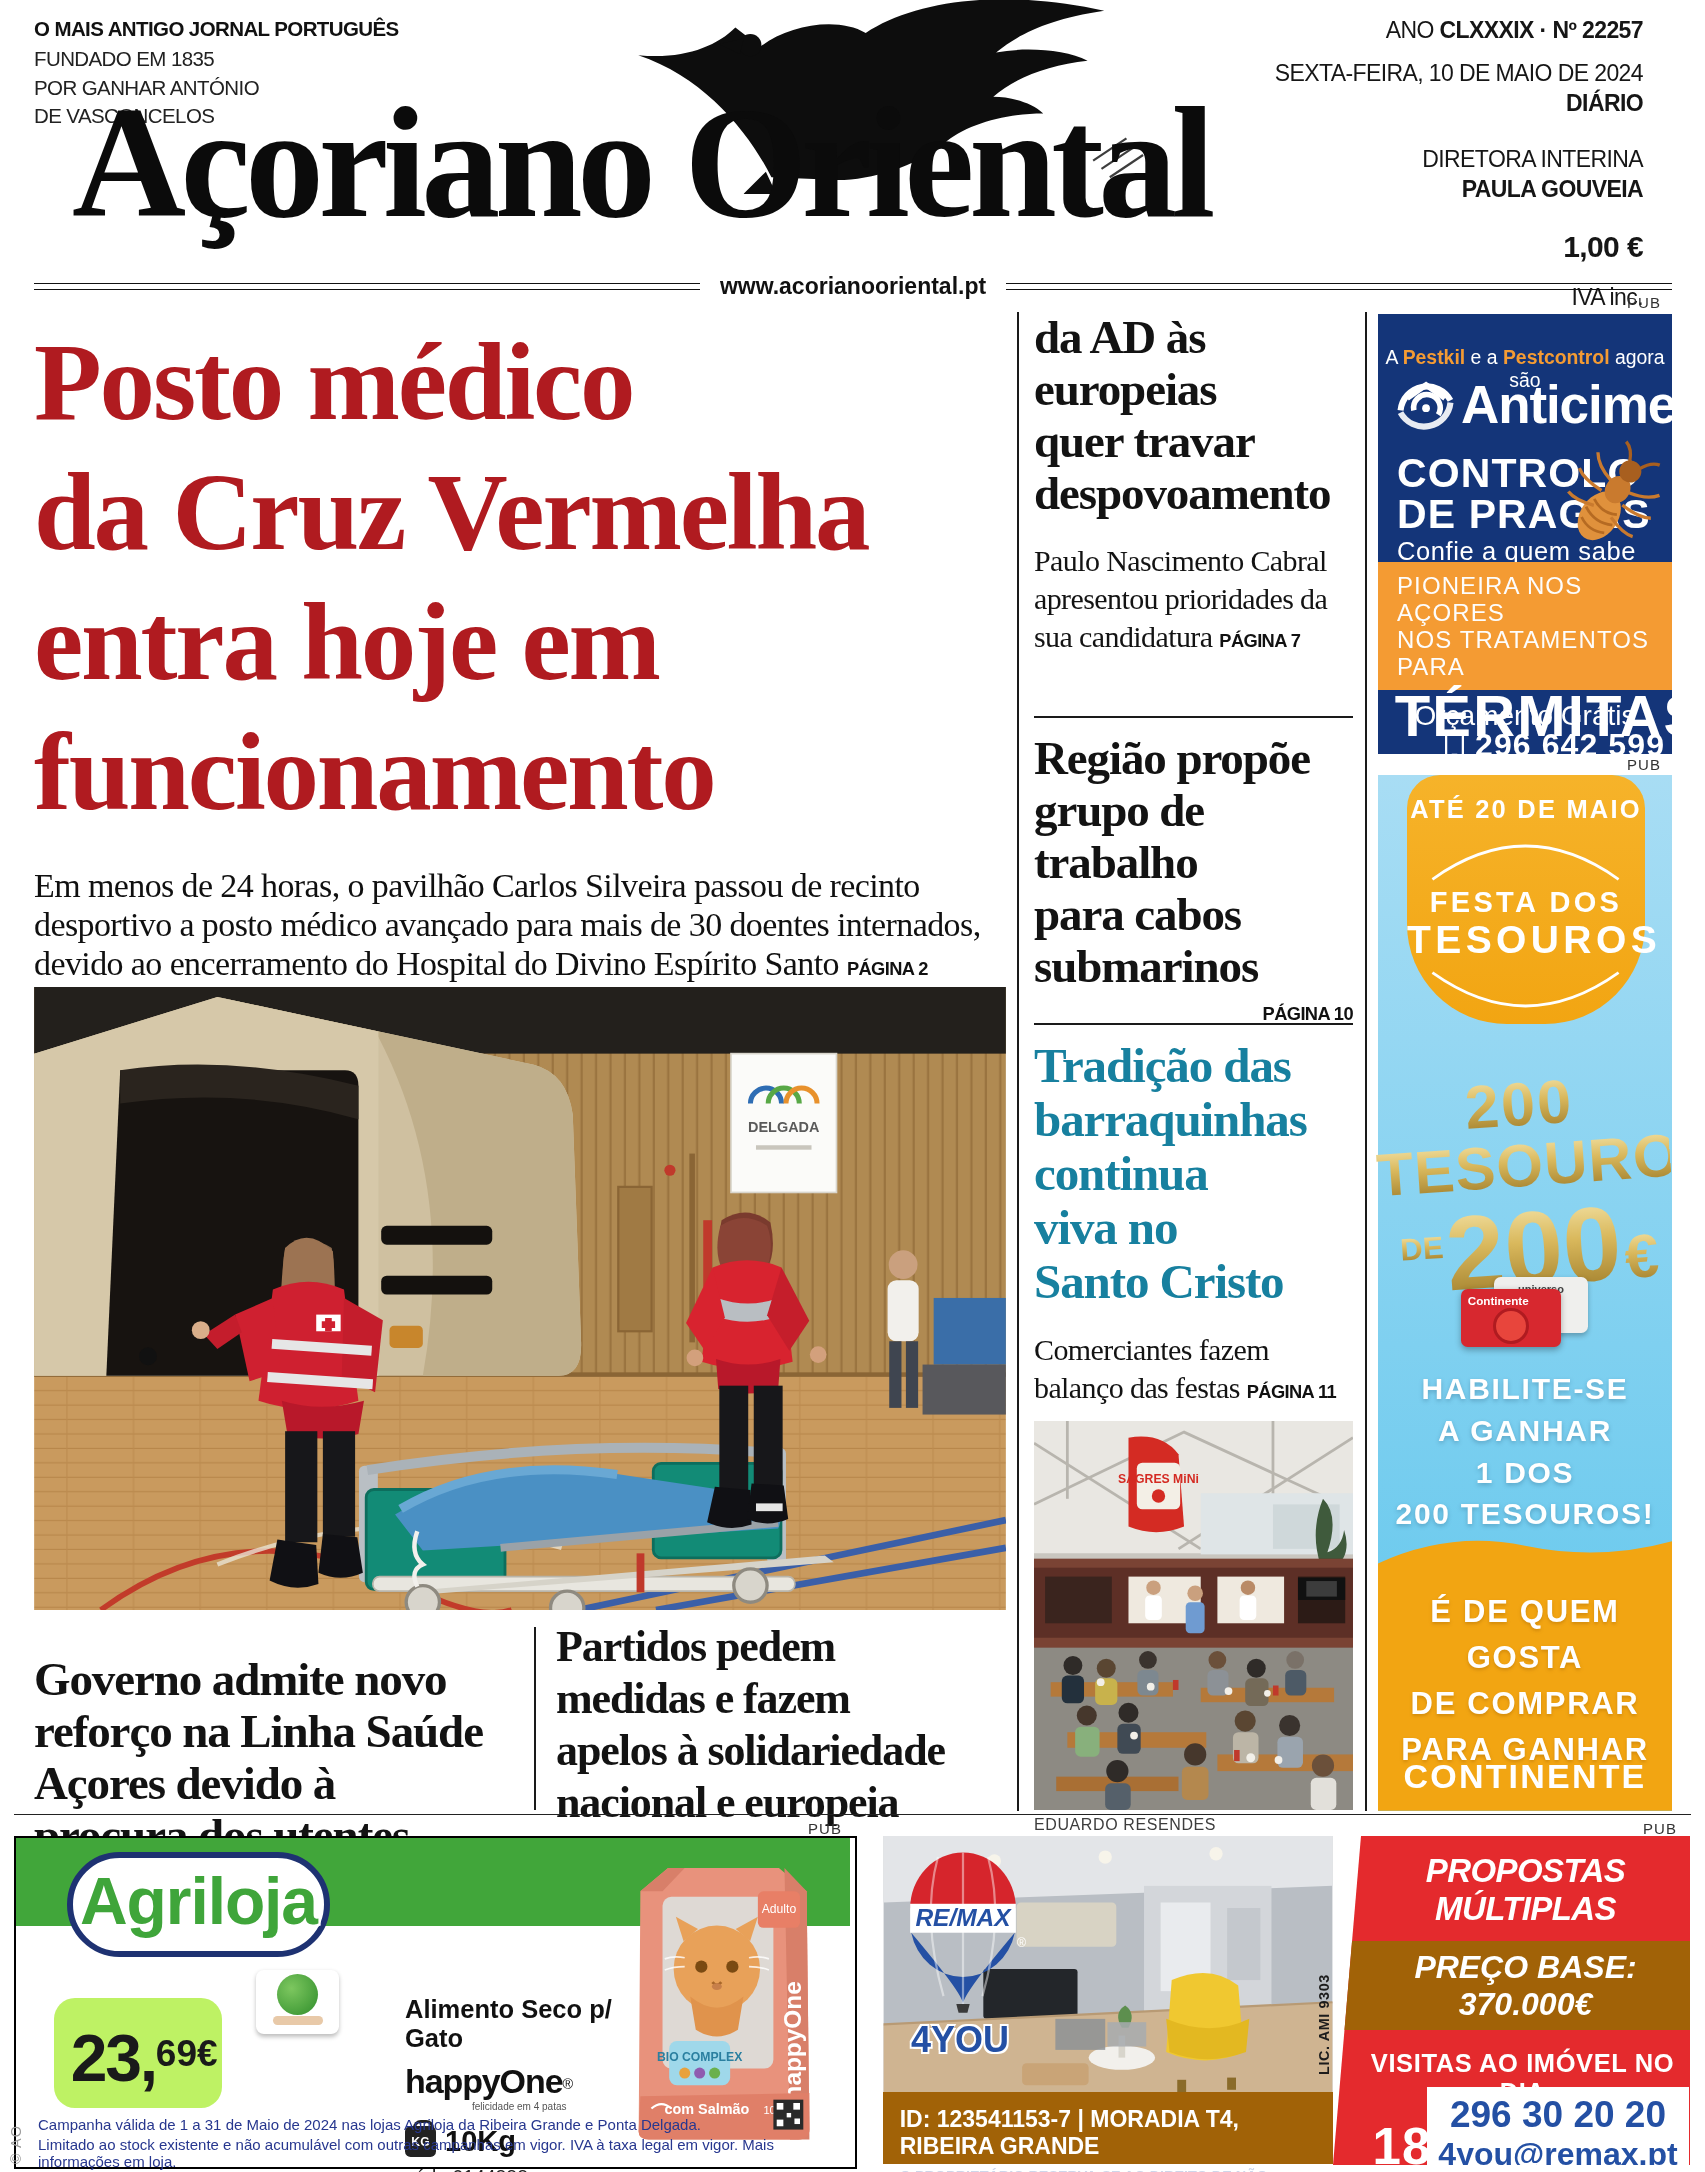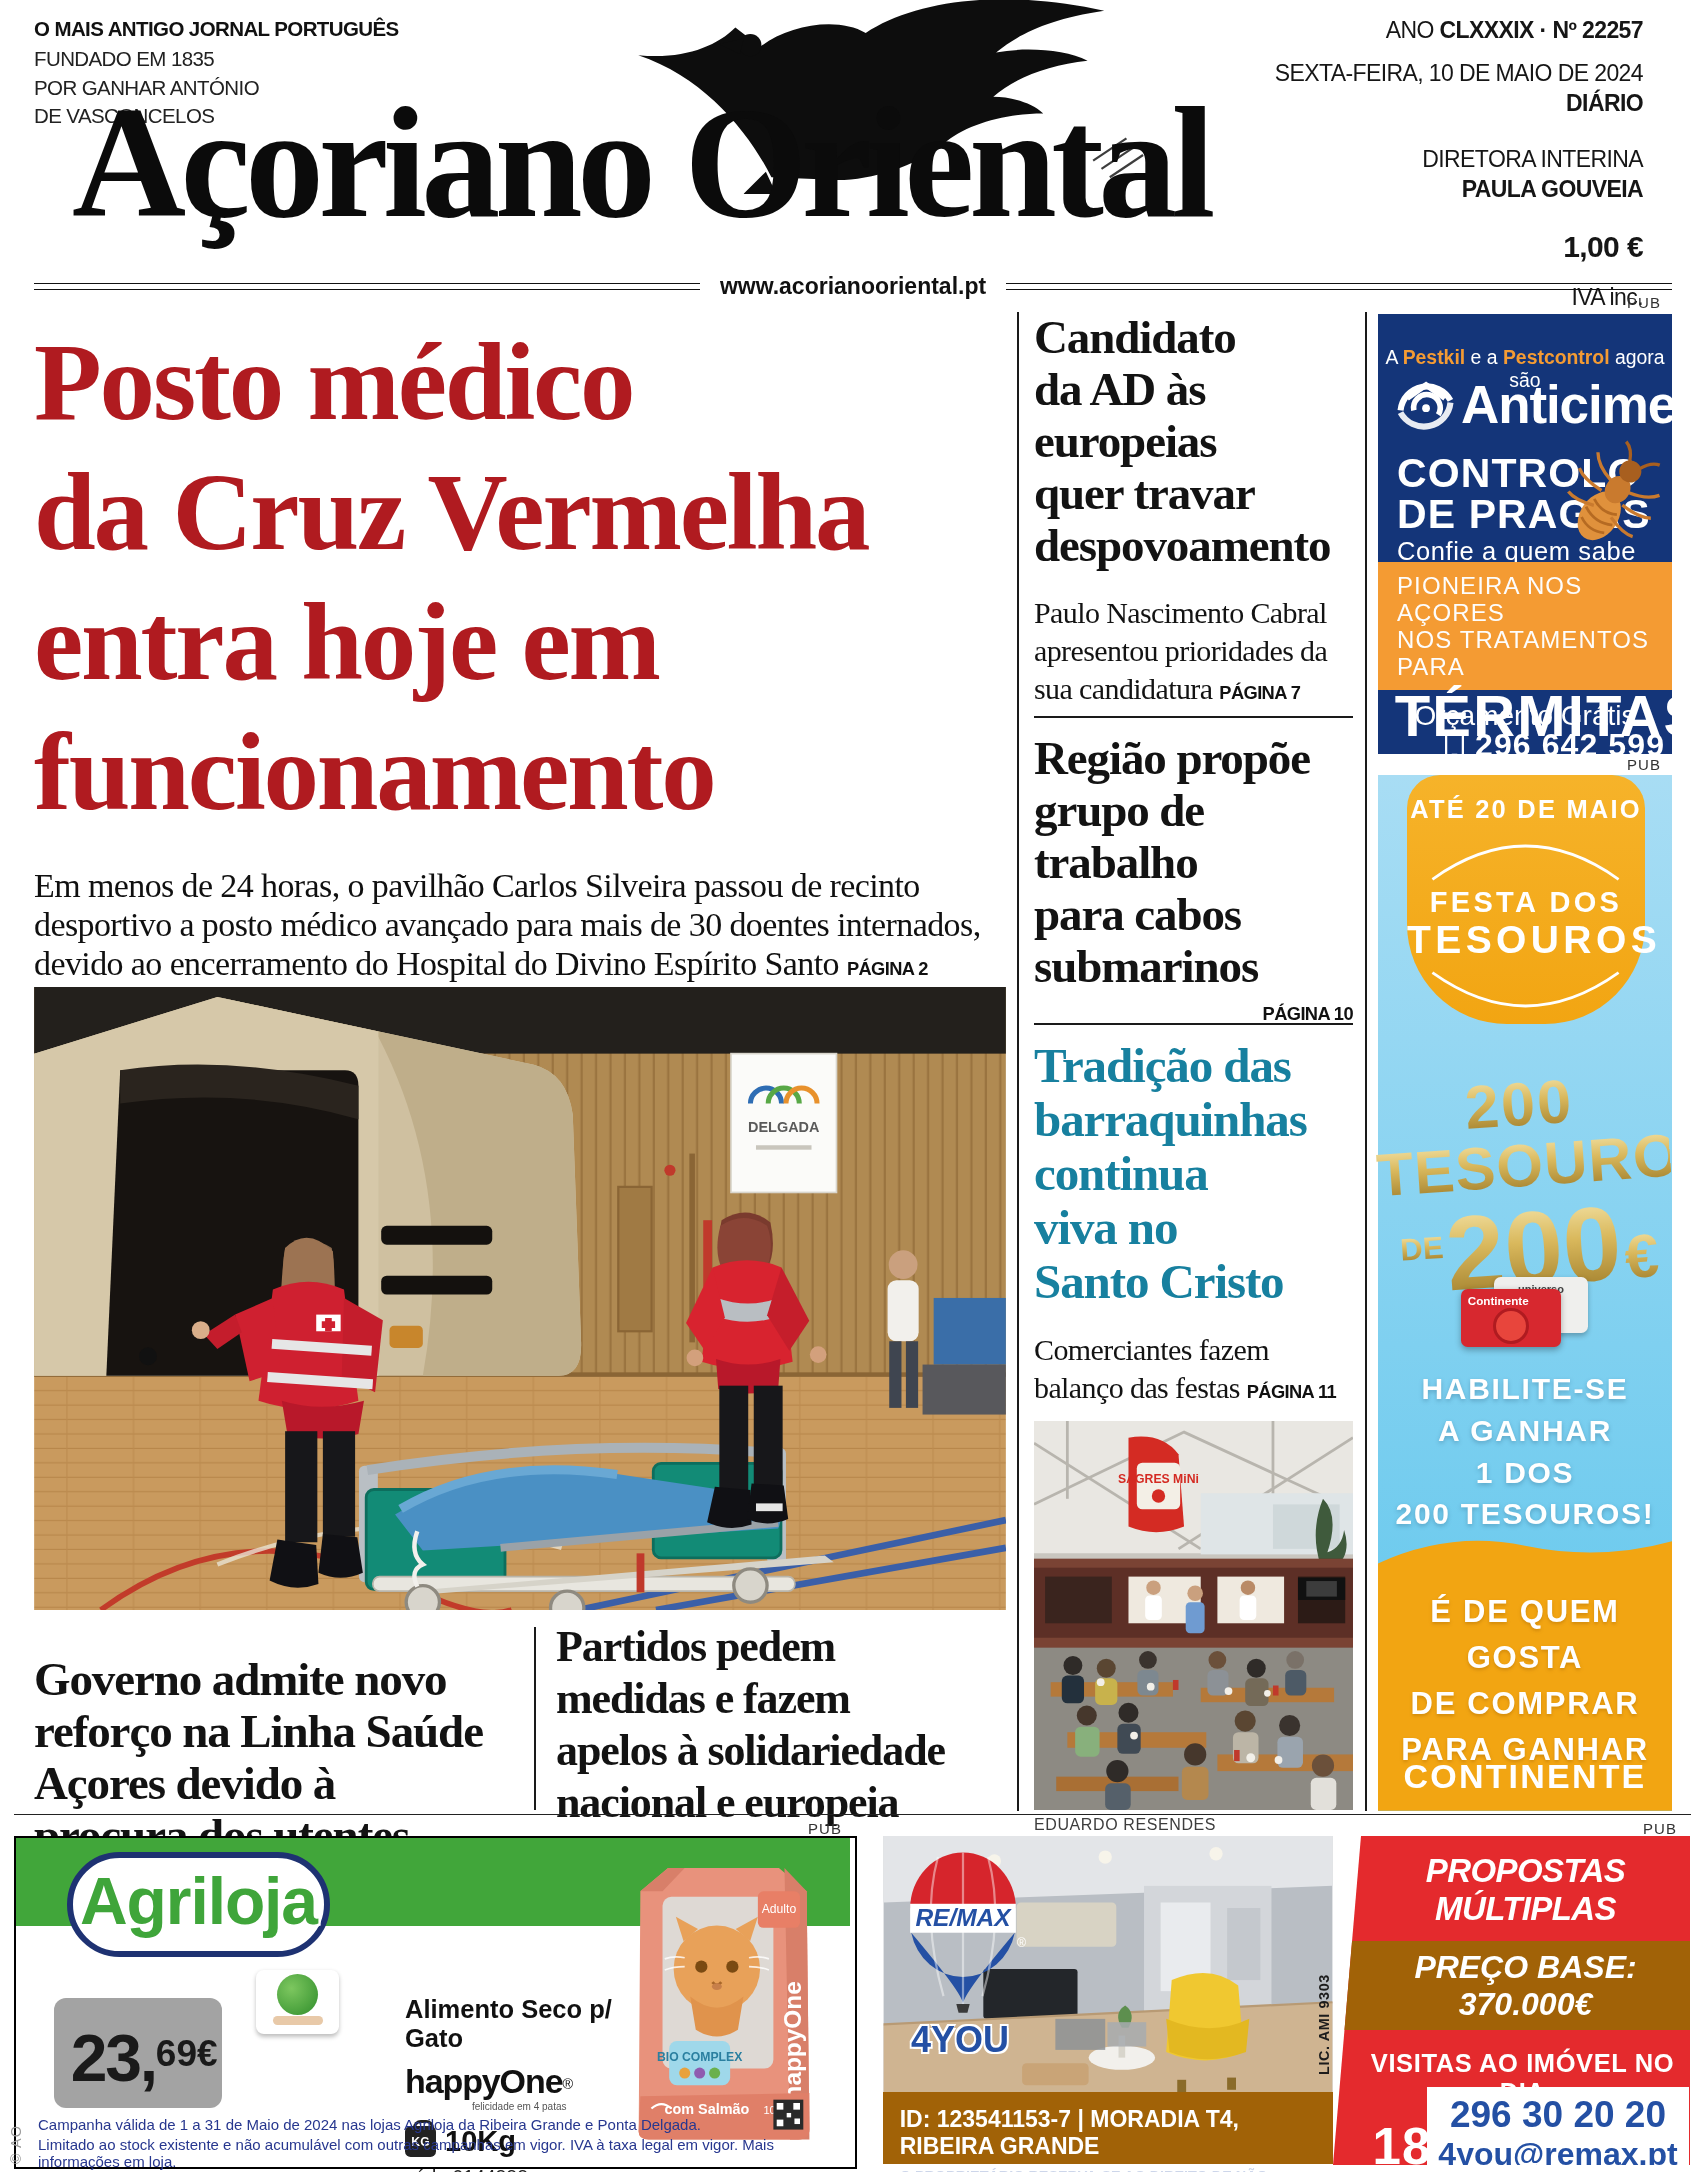--- a/index.html
+++ b/index.html
@@ -54,21 +54,21 @@
         -webkit-background-clip:text;background-clip:text;color:transparent;}
   .ct-white{font-size:30px;font-weight:bold;color:#fff;letter-spacing:1.7px;text-shadow:0 2.2px 4.4px rgba(40,90,120,.35);}
   .ct-slog{font-size:31px;font-weight:bold;color:#fff;letter-spacing:1.7px;text-shadow:0 1.7px 3.3px rgba(150,90,0,.35);}
   .ct-logo{font-size:34px;font-weight:bold;color:#fff;letter-spacing:2.2px;}
   
   .ag-box{border:2.8px solid #000;background:#fff;}
   .ag-band{background:#41a63a;}
   .ag-pill{background:#fff;border:6.1px solid #1e3272;border-radius:53px;}
   .ag-logo{font-size:66px;font-weight:bold;color:#3fa53a;letter-spacing:-1.1px;
            text-shadow:-2.2px -2.2px 0 #fff,2.2px -2.2px 0 #fff,-2.2px 2.2px 0 #fff,2.2px 2.2px 0 #fff,0 3.3px 0 #fff;}
-  .ag-yellow{background:#a3a3a3;border-radius:12px;color:#1a1a1a;}
+  .ag-yellow{background:#bef264;border-radius:21px;color:#1a1a1a;}
   .ag-green{background:#46a937;border-radius:15.5px;color:#fff;}
   .price-big{font-weight:bold;font-size:66px;letter-spacing:-2.2px;}
   .price-sup{font-weight:bold;font-size:37px;}
   .ag-d1{font-size:18.3px;font-weight:bold;}
   .ag-prod{font-size:25.5px;font-weight:bold;color:#111;}
   .ag-brand{font-size:34px;font-weight:bold;color:#111;letter-spacing:-1.1px;}
   .ag-small{font-size:10px;color:#555;}
   .ag-kg{font-size:29px;font-weight:bold;}
   .ag-cod{font-size:19.4px;color:#222;}
   .ag-disc{font-size:15px;color:#27378f;}
@@ -285,21 +285,20 @@
       <div>nacional e europeia</div>
     </div>
     <div class="pgref" style="text-align:right;margin-top:10px;">PÁGINA 5</div>
   </div>
 
   <div class="abs vrule" style="left:1017px;top:312px;height:1499px;"></div>
   <div class="abs vrule" style="left:1365px;top:312px;height:1499px;"></div>
 
   <div class="abs" style="left:1034px;top:311px;width:319px;">
     <div class="col-h">
-      <div>Candidato</div>
       <div>da AD às</div>
       <div>europeias</div>
       <div>quer travar</div>
       <div>despovoamento</div>
     </div>
     <div class="dek" style="margin-top:23px;">
       <span>Paulo Nascimento Cabral apresentou prioridades da sua candidatura</span>
       <b class="pgref">PÁGINA 7</b>
     </div>
   </div>

